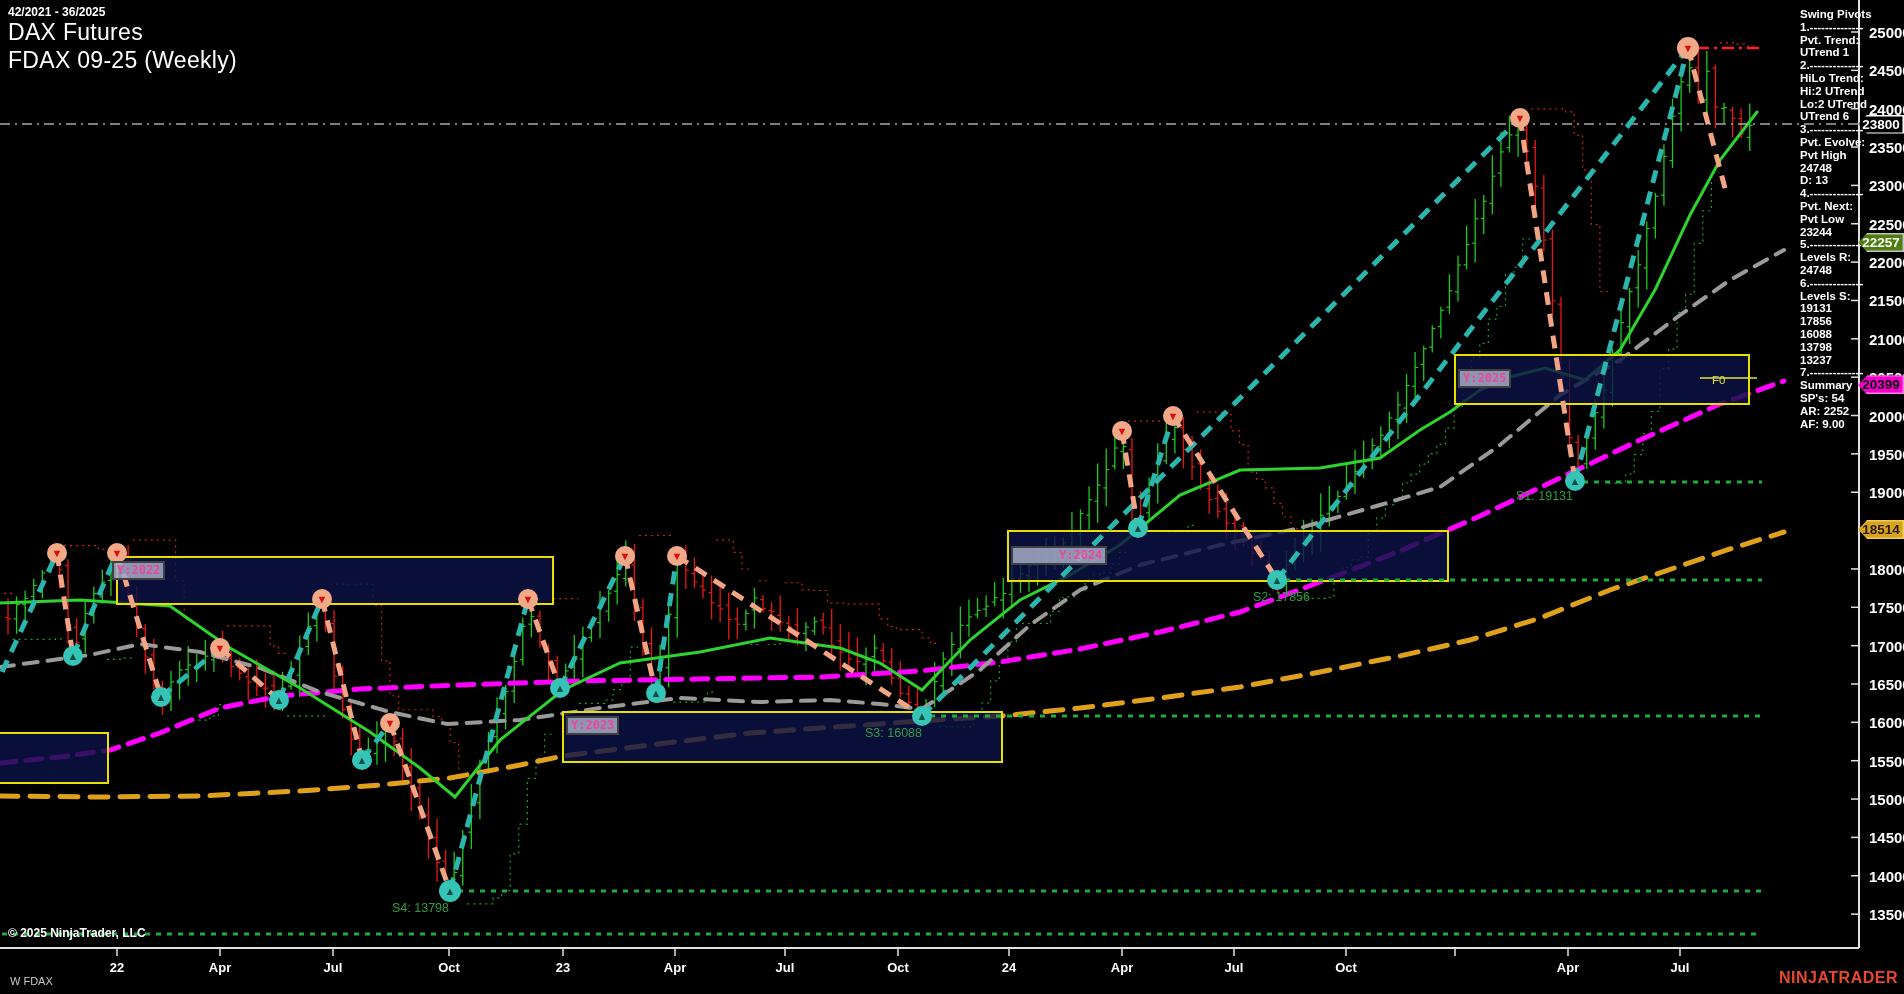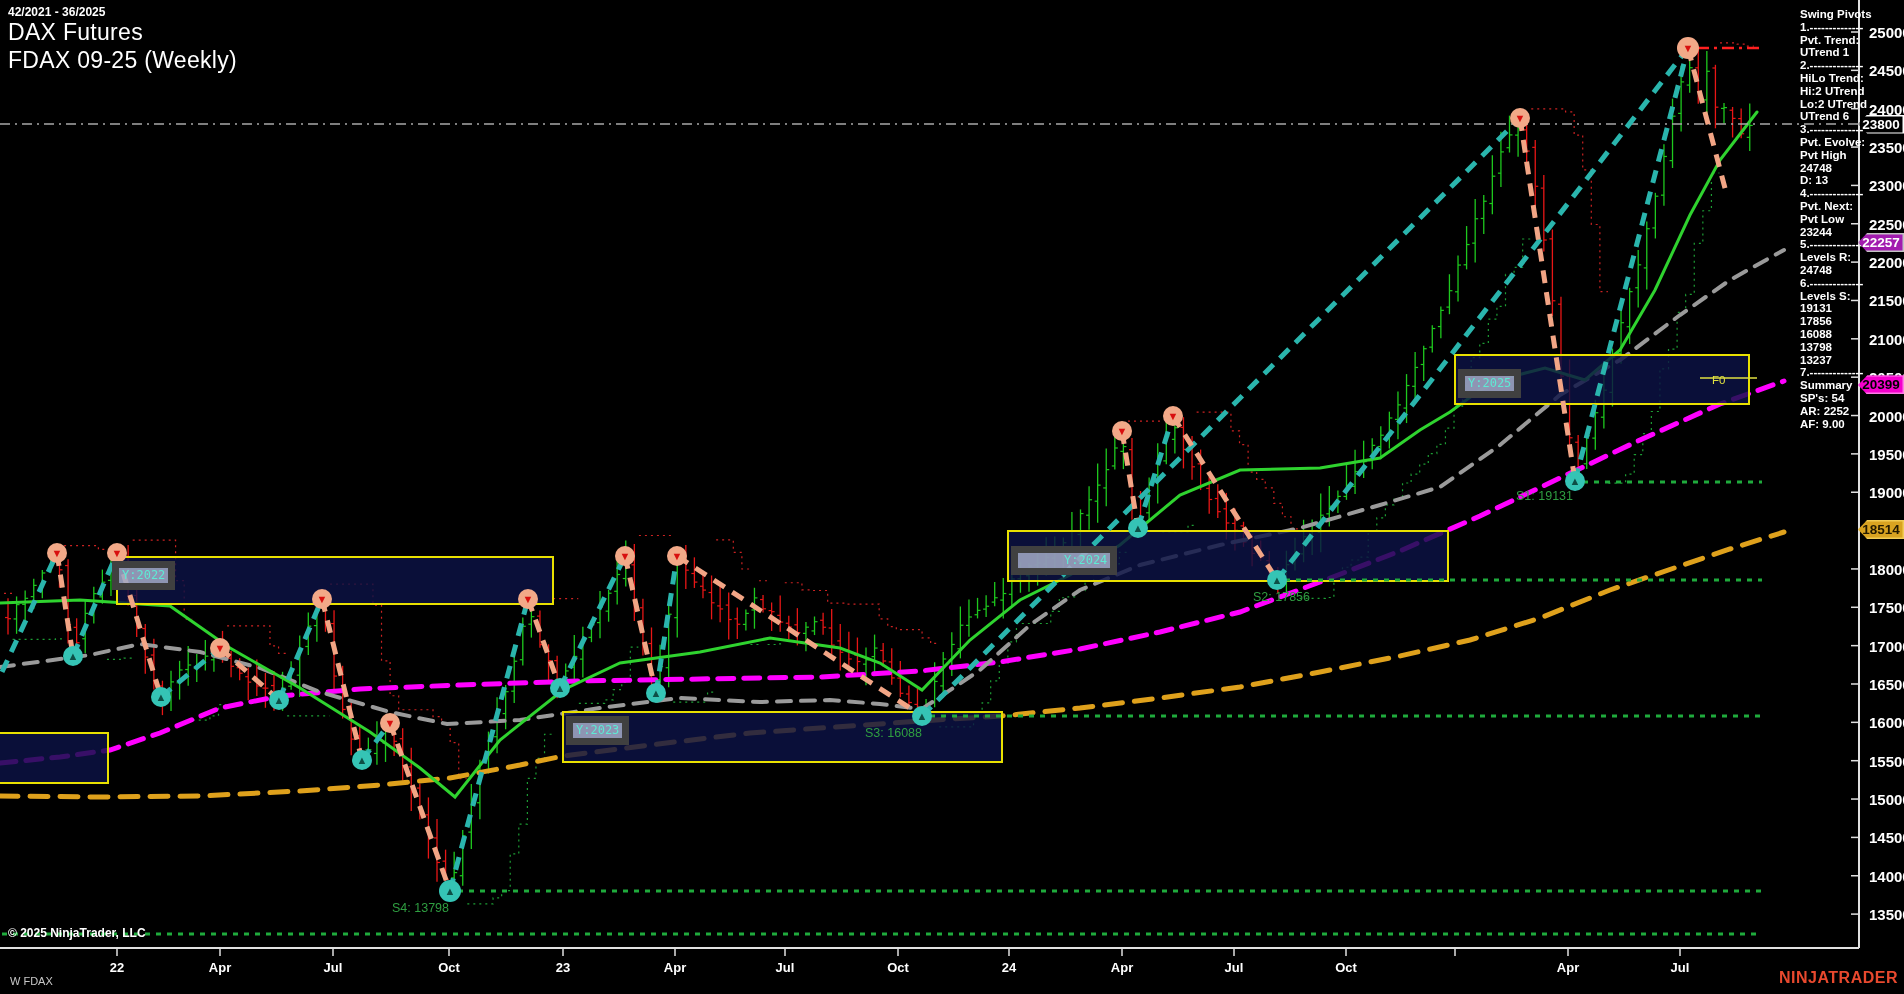--- a/index.html
+++ b/index.html
@@ -7,22 +7,22 @@
        font-family:"Liberation Sans",sans-serif;-webkit-font-smoothing:antialiased;}
   #chart-svg{position:absolute;left:0;top:0;}
   .abs{position:absolute;white-space:nowrap;}
   .title-range{font-size:12px;font-weight:700;color:#fff;}
   .title-main{font-size:23px;color:#fff;letter-spacing:.3px;}
   .panel{font-size:11.5px;font-weight:700;color:#fff;line-height:12.8px;}
   .ylab{font-size:15px;font-weight:700;color:#fff;}
   .xlab{font-size:13px;font-weight:700;color:#fff;transform:translateX(-50%);}
   .badge{height:19px;line-height:19px;width:46px;text-align:center;font-size:13.5px;font-weight:700;
          clip-path:polygon(0 50%,20% 0,100% 0,100% 100%,20% 100%);}
-  .chip{font-family:"DejaVu Sans Mono",monospace;font-size:12px;color:#5eead4;
-        background:rgba(160,168,196,.88);border:7px solid #404040;padding:0 3px;line-height:15px;}
+  .chip{font-family:"DejaVu Sans Mono",monospace;font-size:12px;color:#ec4899;
+        background:rgba(160,168,196,.88);border:2px solid #404040;padding:0 3px;line-height:15px;font-weight:bold;}
   .slab{font-size:12.5px;color:#2f9e41;}
   .f0{font-size:11.5px;color:#e0e040;}
   .copyright{font-size:12px;font-weight:700;color:#fff;}
   .datafeed{font-size:11px;color:#c8c8c8;}
   .ntlogo{font-size:16px;font-weight:700;color:#e8492e;letter-spacing:.5px;}
 </style>
 </head>
 <body>
 
 <div id="app">
@@ -845,21 +845,21 @@
       <div class="abs xlab" style="left: 785px; top: 960px;">Jul</div>
       <div class="abs xlab" style="left: 898px; top: 960px;">Oct</div>
       <div class="abs xlab" style="left: 1009px; top: 960px;">24</div>
       <div class="abs xlab" style="left: 1122px; top: 960px;">Apr</div>
       <div class="abs xlab" style="left: 1234px; top: 960px;">Jul</div>
       <div class="abs xlab" style="left: 1346px; top: 960px;">Oct</div>
       <div class="abs xlab" style="left: 1455px; top: 960px; margin-top: 40px;">25</div>
       <div class="abs xlab" style="left: 1568px; top: 960px;">Apr</div>
       <div class="abs xlab" style="left: 1680px; top: 960px;">Jul</div>
       <div class="abs badge" style="left: 1858px; top: 114.546px; background: rgb(0, 0, 0); color: rgb(255, 255, 255); box-shadow: rgb(255, 255, 255) 0px 0px 0px 1.5px inset;">23800</div>
-      <div class="abs badge" style="left: 1858px; top: 232.901px; background: #a21caf; color: rgb(255, 255, 255); box-shadow: rgb(196, 196, 196) 0px 0px 0px 1.5px inset;">22257</div>
+      <div class="abs badge" style="left: 1858px; top: 232.901px; background: #4d7c0f; color: rgb(255, 255, 255); box-shadow: rgb(196, 196, 196) 0px 0px 0px 1.5px inset;">22257</div>
       <div class="abs badge" style="left: 1858px; top: 375.419px; background: rgb(244, 0, 204); color: #000000; box-shadow: rgb(255, 122, 232) 0px 0px 0px 1.5px inset;">20399</div>
       <div class="abs badge" style="left: 1858px; top: 520.007px; background: rgb(217, 163, 33); color: rgb(36, 26, 0); box-shadow: rgb(242, 204, 85) 0px 0px 0px 1.5px inset;">18514</div>
       <div class="abs chip" style="left: 112px; top: 561px;">Y:2022</div>
       <div class="abs chip" style="left: 566px; top: 716px;">Y:2023</div>
       <div class="abs chip" style="left: 1011px; top: 546px; padding-left: 46px;">Y:2024</div>
       <div class="abs chip" style="left: 1458px; top: 369px;">Y:2025</div>
       <div class="abs slab" style="left: 1516px; top: 489px;">S1: 19131</div>
       <div class="abs slab" style="left: 1217px; top: 590px; margin-left: 36px;">S2: 17856</div>
       <div class="abs slab" style="left: 865px; top: 726px;">S3: 16088</div>
       <div class="abs slab" style="left: 392px; top: 901px;">S4: 13798</div>

